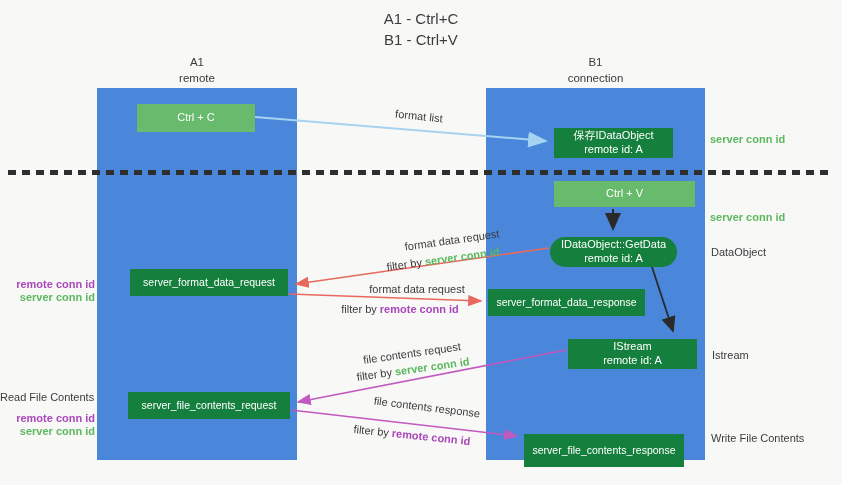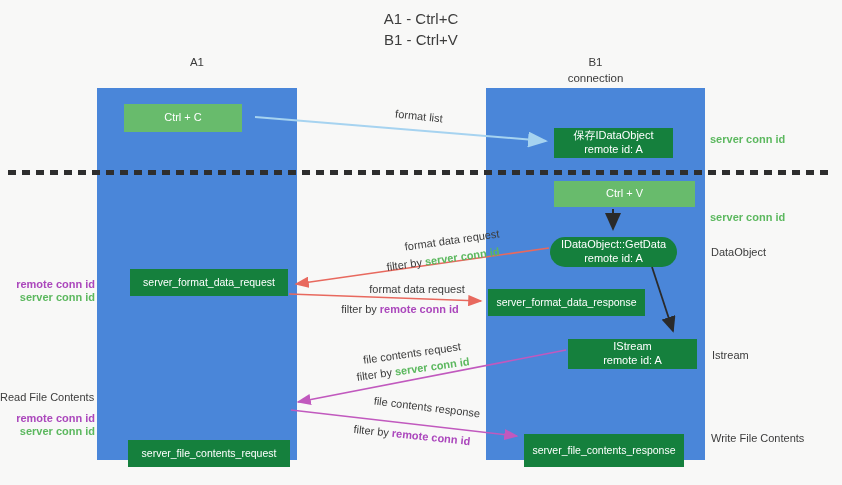--- a/index.html
+++ b/index.html
@@ -18,28 +18,28 @@
   .column.a1 { left:97px; width:200px; }
   .column.b1 { left:486px; width:219px; }
   .dashline { position:absolute; top:170px; left:8px; width:824px; height:5px;
     background:repeating-linear-gradient(90deg,#2e2e2e 0 8px,transparent 8px 14px); }
   .box { position:absolute; display:flex; flex-direction:column; align-items:center;
     justify-content:center; color:#ffffff; font-size:11px; line-height:1.25;
     text-align:center; white-space:nowrap; }
   .box.green { background:#68bb6c; }
   .box.orange { background:#15803d; }
   .box.long { font-size:10.5px; }
-  .b-ctrl-c   { left:124px; top:104px; width:118px; height:28px; }
+  .b-ctrl-c   { left:137px; top:104px; width:118px; height:28px; }
   .b-saveobj  { left:554px; top:128px; width:119px; height:30px; }
   .b-ctrl-v   { left:554px; top:181px; width:141px; height:26px; }
   .b-getdata  { left:550px; top:237px; width:127px; height:30px;border-radius:15px; }
   .b-fmtreq   { left:130px; top:269px; width:158px; height:27px; }
   .b-fmtresp  { left:488px; top:289px; width:157px; height:27px; }
   .b-istream  { left:568px; top:339px; width:129px; height:30px; }
-  .b-filereq  { left:128px; top:392px; width:162px; height:27px;margin-top:48px; }
+  .b-filereq  { left:128px; top:392px; width:162px; height:27px; }
   .b-fileresp { left:524px; top:434px; width:160px; height:33px; }
   svg.arrows { position:absolute; left:0; top:0; width:842px; height:485px; }
   .alabel { position:absolute; font-size:11px; color:#3c3c3c; white-space:nowrap;
     transform-origin:center; }
   .alabel .green, .side .green { color:#5cb85f; font-weight:bold; }
   .alabel .purple, .side .purple { color:#ab47bc; font-weight:bold; }
   .side { position:absolute; font-size:11px; white-space:nowrap; color:#3c3c3c; }
   .side.bold-green { color:#5cb85f; font-weight:bold; }
   .side.bold-purple { color:#ab47bc; font-weight:bold; }
   .left-lab { text-align:right; }
@@ -49,20 +49,21 @@
 
 <div class="canvas">
 
   <div class="title">
     <div>A1 - Ctrl+C</div>
     <div>B1 - Ctrl+V</div>
   </div>
 
   <div class="col-header a1">
     <div>A1</div>
+    <div>remote</div>
   </div>
   <div class="col-header b1">
     <div>B1</div>
     <div>connection</div>
   </div>
 
   <div class="column a1"></div>
   <div class="column b1"></div>
 
   <div class="dashline"></div>

